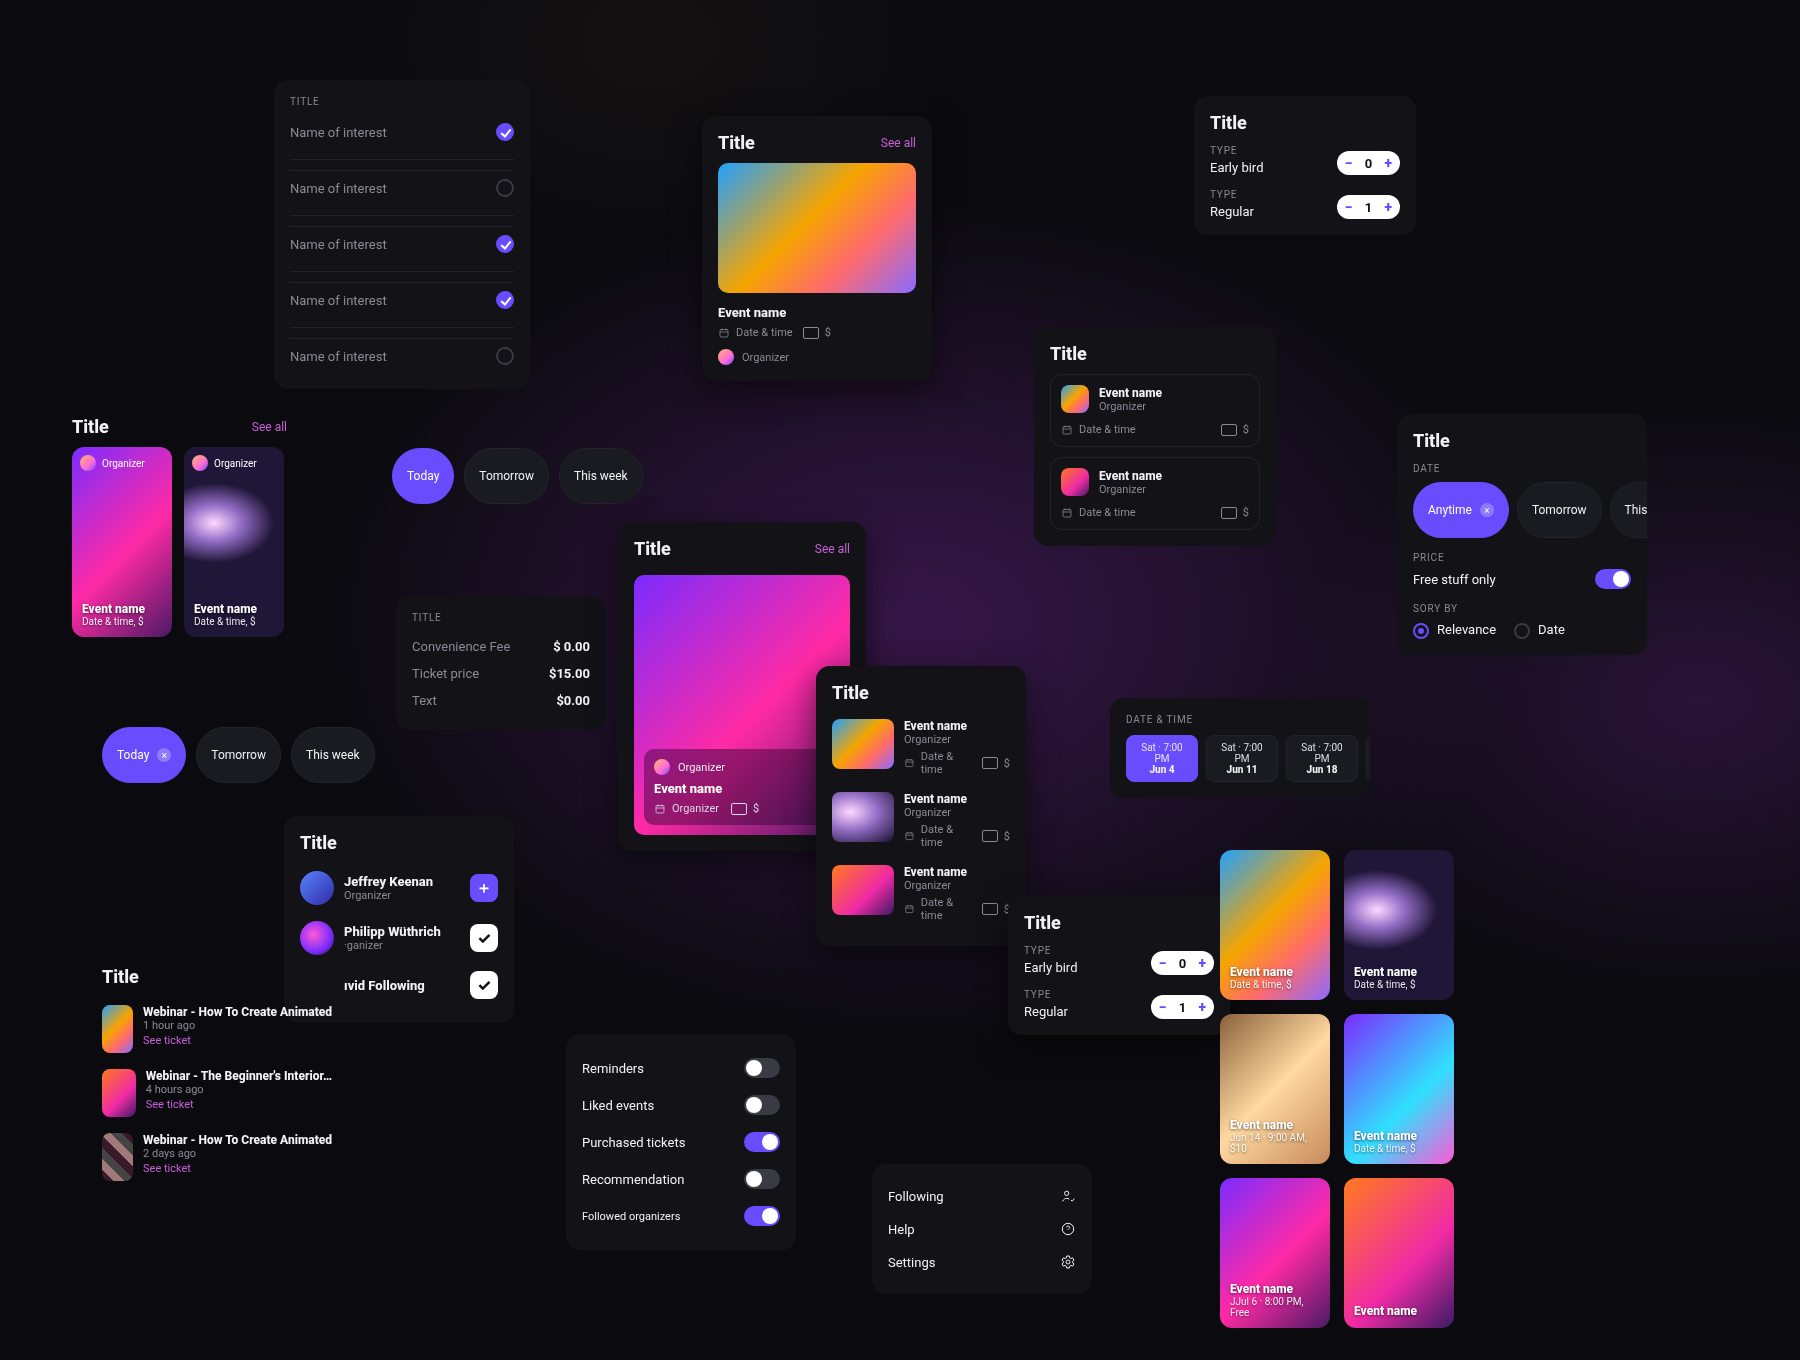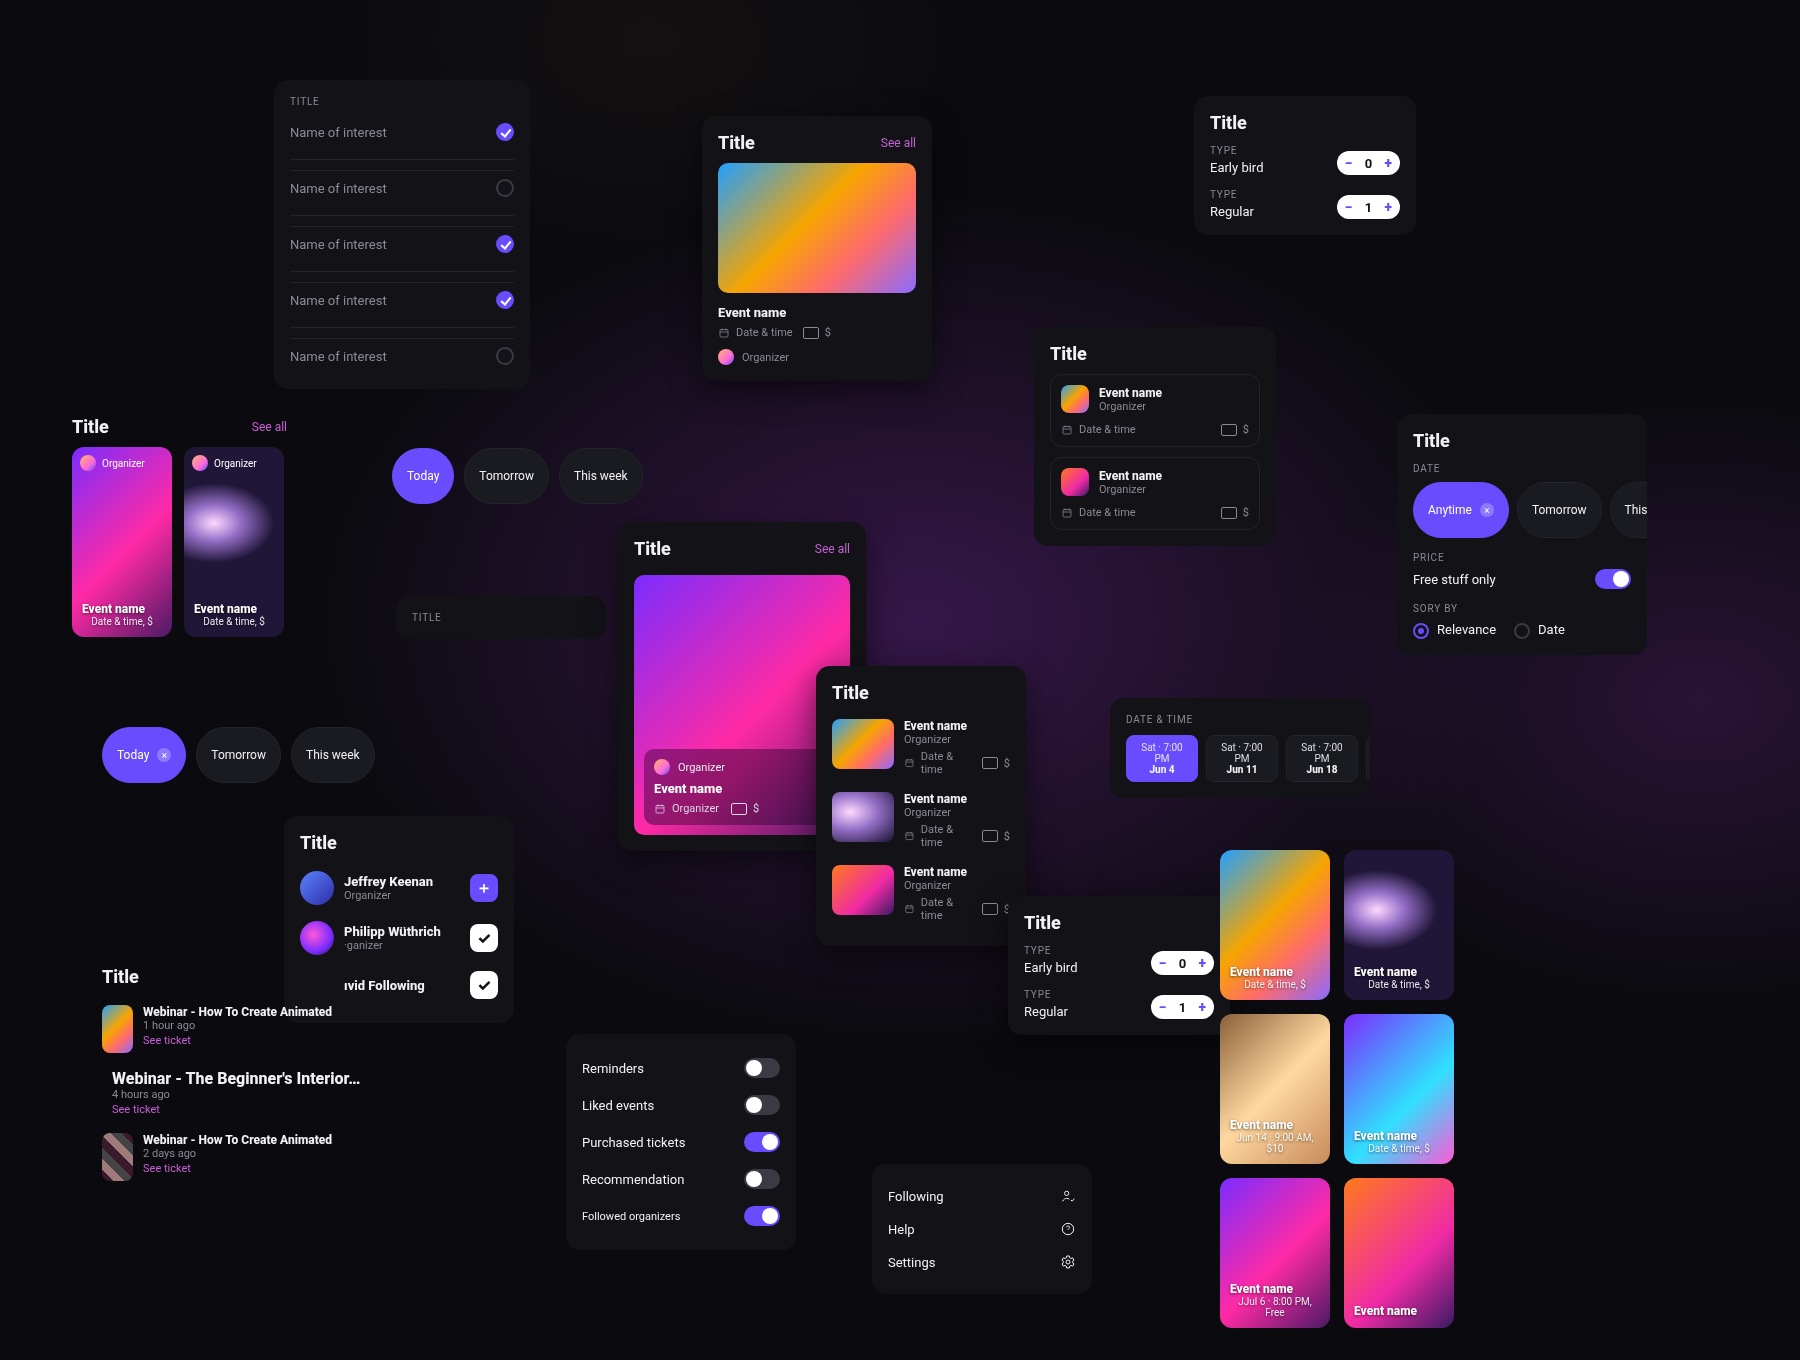--- a/index.html
+++ b/index.html
@@ -67,21 +67,21 @@
   .inline-chip .box{width:16px;height:12px;border:1px solid var(--muted);border-radius:2px;}
   .header-row{display:flex;justify-content:space-between;align-items:center;margin-bottom:10px;}
   .btn-sq{width:28px;height:28px;border-radius:8px;background:var(--accent);display:flex;align-items:center;justify-content:center;color:#fff;cursor:pointer;font-weight:800;font-size:16px;}
   .btn-sq.white{background:#fff;color:#111;}
   .date-chip{background:var(--pill);border:1px solid var(--border);border-radius:8px;padding:6px 8px;text-align:center;font-size:10px;min-width:72px;cursor:pointer;}
   .date-chip.primary{background:var(--accent);border-color:var(--accent);}
   .grid6{display:grid;grid-template-columns:110px 110px;grid-auto-rows:150px;gap:14px;}
   .tile{position:relative;border-radius:12px;overflow:hidden;}
   .tile .cap{position:absolute;left:10px;right:10px;bottom:10px;color:#fff;text-shadow:0 1px 3px rgba(0,0,0,.6);}
   .tile .cap .nm{font-weight:800;font-size:12px;}
-  .tile .cap .dt{font-size:10px;opacity:.9;text-align:center;}
+  .tile .cap .dt{font-size:10px;opacity:.9;}
   .list-item{display:flex;gap:10px;align-items:center;padding:8px 0;border-top:1px solid var(--border);}
   .list-item:first-child{border-top:0;}
   .icon{width:16px;height:16px;fill:none;stroke:currentColor;stroke-width:1.5;}
   .menu-row{display:flex;align-items:center;justify-content:space-between;padding:8px 0;}
   .menu-row + .menu-row{border-top:1px solid transparent;}
   .shadow{box-shadow:0 10px 30px rgba(0,0,0,.5);}
   .muted-xs{color:var(--muted);font-size:11px;}
   .one-line{white-space:nowrap;overflow:hidden;text-overflow:ellipsis}
 </style>
 </head>
@@ -292,20 +292,34 @@
     <div class="label">SORY BY</div>
     <div style="margin-top:8px;display:flex;gap:18px;align-items:center;">
       <label style="font-size:13px;cursor:pointer;"><span class="radio on"></span><span>Relevance</span></label>
       <label style="font-size:13px;cursor:pointer;"><span class="radio"></span><span>Date</span></label>
     </div>
   </div>
 </div>
 
 <div class="card" style="left:396px;top:596px;width:210px;">
   <div class="label">TITLE</div>
+  <div style="margin-top:10px;">
+    <div class="row" style="padding:6px 0;">
+        <span class="muted" style="font-size:13px;">Convenience Fee</span>
+        <span style="font-size:13px;font-weight:700;">$ 0.00</span>
+      </div>
+    <div class="row" style="padding:6px 0;">
+        <span class="muted" style="font-size:13px;">Ticket price</span>
+        <span style="font-size:13px;font-weight:700;">$15.00</span>
+      </div>
+    <div class="row" style="padding:6px 0;">
+        <span class="muted" style="font-size:13px;">Text</span>
+        <span style="font-size:13px;font-weight:700;">$0.00</span>
+      </div>
+  </div>
 </div>
 
 <div class="card shadow" style="left:618px;top:522px;width:248px;padding:16px;overflow:hidden;">
   <div class="header-row" style="padding:0 0 6px;">
     <div class="title-lg">Title</div>
     <div class="link">See all</div>
   </div>
   <div class="tile thumb-b" style="height:260px;border-radius:10px;">
     <div style="position:absolute;left:10px;right:10px;bottom:10px;background:rgba(20,14,30,.45);backdrop-filter:saturate(1.2);border-radius:10px;padding:10px;">
       <div style="display:flex;align-items:center;gap:8px;">
@@ -461,21 +475,21 @@
       <div class="thumb" style="width:62px;height:48px;border-radius:8px;"></div>
       <div style="flex:1;">
         <div style="font-weight:800;font-size:12px;" class="one-line">Webinar  - How To Create Animated</div>
         <div class="muted-xs">1 hour ago</div>
         <div class="link" style="font-size:11px;margin-top:2px;">See ticket</div>
       </div>
     </div>
     <div style="display:flex;gap:10px;padding:8px 0;">
       <div class="thumb thumb-d" style="width:62px;height:48px;border-radius:8px;"></div>
       <div style="flex:1;">
-        <div style="font-weight:800;font-size:16px;" class="one-line">Webinar - The Beginner's Interior…</div>
+        <div style="font-weight:800;font-size:12px;" class="one-line">Webinar - The Beginner's Interior…</div>
         <div class="muted-xs">4 hours ago</div>
         <div class="link" style="font-size:11px;margin-top:2px;">See ticket</div>
       </div>
     </div>
     <div style="display:flex;gap:10px;padding:8px 0;">
       <div class="thumb thumb-e" style="width:62px;height:48px;border-radius:8px;"></div>
       <div style="flex:1;">
         <div style="font-weight:800;font-size:12px;" class="one-line">Webinar  - How To Create Animated</div>
         <div class="muted-xs">2 days ago</div>
         <div class="link" style="font-size:11px;margin-top:2px;">See ticket</div>

